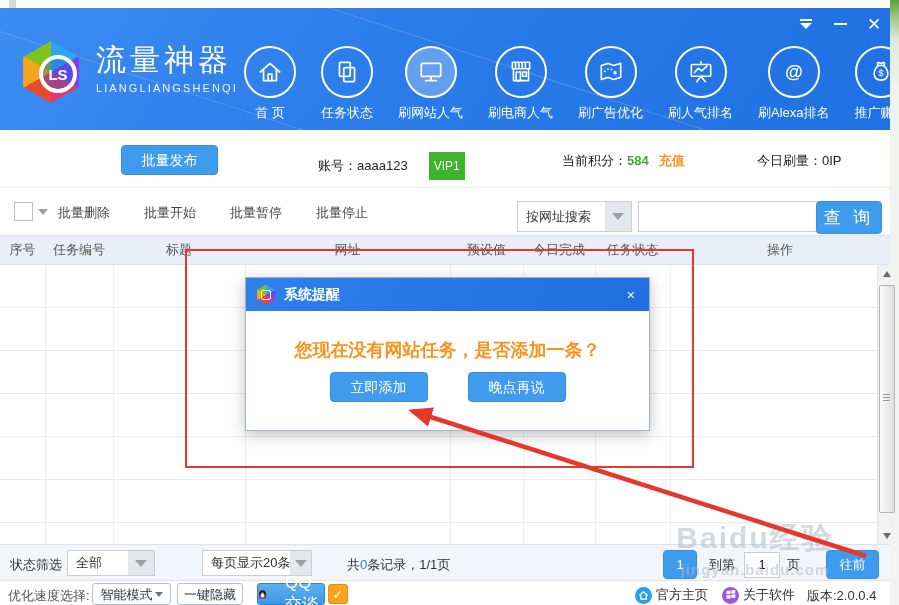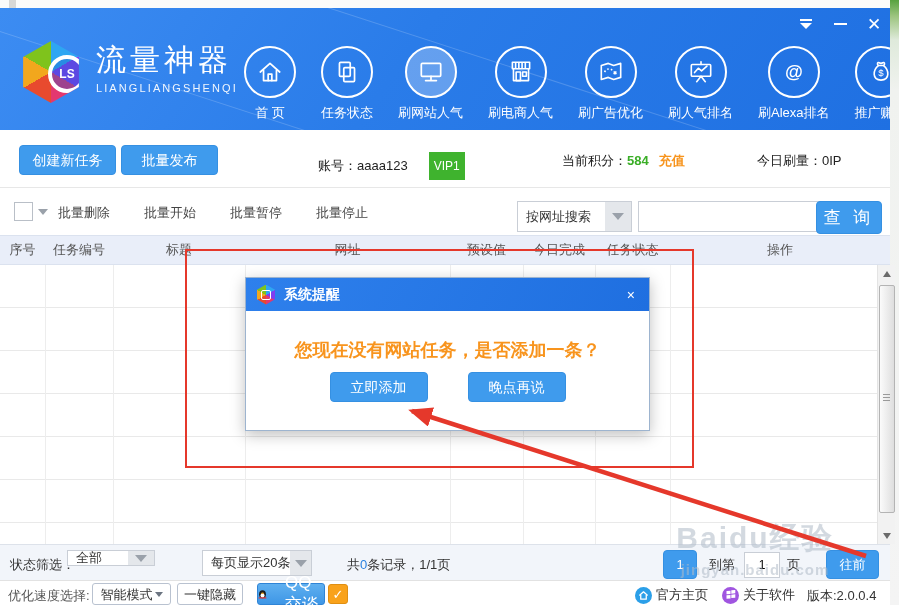--- a/index.html
+++ b/index.html
@@ -23,22 +23,22 @@
   .winctl .btn{width:24px;height:20px;display:flex;align-items:center;justify-content:center;cursor:pointer;color:#fff;}
   .skin-glyph{display:flex;flex-direction:column;align-items:center;gap:2px;}
   .skin-glyph .bar{width:12px;height:2px;background:#fff;}
   .skin-glyph .tri{width:0;height:0;border-left:6px solid transparent;border-right:6px solid transparent;border-top:6px solid #fff;}
   .min-glyph{width:13px;height:2px;background:#fff;}
   .close-glyph{font-size:17px;font-weight:bold;line-height:1;}
   .logo-wrap{position:absolute;left:20px;top:33px;display:flex;align-items:flex-start;}
   .hexlogo{width:62px;height:62px;position:relative;
     background:conic-gradient(from 0deg,#2ea6f2 0 60deg,#7f3ff0 60deg 120deg,#e3386f 120deg 180deg,#e84a2e 180deg 240deg,#f2a71d 240deg 300deg,#7fc31c 300deg 360deg);
     clip-path:polygon(50% 0,95% 26%,95% 74%,50% 100%,5% 74%,5% 26%);}
-  .hexlogo .mono{position:absolute;left:28px;top:14px;width:30px;height:30px;border:4px solid #fff;border-radius:19px;
-    background:rgba(30,90,200,.35);color:#fff;font-weight:bold;font-size:12px;display:flex;align-items:center;justify-content:center;}
+  .hexlogo .mono{position:absolute;left:19px;top:14px;width:30px;height:30px;border:4px solid #fff;border-radius:19px;
+    background:rgba(30,90,200,.35);color:#fff;font-weight:bold;font-size:15px;display:flex;align-items:center;justify-content:center;}
   .logo-text{margin-left:14px;color:#fff;}
   .logo-title{font-size:30px;font-weight:300;letter-spacing:4px;line-height:1.1;margin-top:2px;}
   .logo-sub{font-size:11px;letter-spacing:2.1px;opacity:.92;margin-top:6px;}
   .nav{position:absolute;left:244px;top:38px;display:flex;gap:25px;}
   .nav-item{display:flex;flex-direction:column;align-items:center;cursor:pointer;color:#fff;}
   .nav-circle{width:52px;height:52px;border:2px solid #fff;border-radius:50%;display:flex;align-items:center;justify-content:center;box-sizing:border-box;}
   .nav-item.active .nav-circle{background:rgba(255,255,255,.28);}
   .nav-label{font-size:13px;margin-top:6px;white-space:nowrap;}
   
   .toolbar{position:absolute;left:0;top:122px;width:890px;height:57px;background:#fff;border-bottom:1px solid #e7e7e7;}
@@ -77,21 +77,21 @@
   .sbar .arr.up{top:0;} .sbar .arr.down{bottom:0;}
   .tri-up{width:0;height:0;border-left:4px solid transparent;border-right:4px solid transparent;border-bottom:6px solid #6b6b6b;}
   .tri-down{width:0;height:0;border-left:4px solid transparent;border-right:4px solid transparent;border-top:6px solid #6b6b6b;}
   .sbar .thumb{position:absolute;left:1px;top:20px;width:14px;height:226px;border:1px solid #b4b4b4;border-radius:2px;
     background:linear-gradient(90deg,#fbfbfb,#dedede);cursor:pointer;}
   .sbar .grip{position:absolute;left:3px;top:108px;width:7px;height:8px;
     background:repeating-linear-gradient(180deg,#9a9a9a 0 1px,transparent 1px 3px);}
   
   .statusbar{position:absolute;left:0;top:536px;width:890px;height:36px;background:#f2f5fa;border-top:1px solid #dde2ea;box-sizing:border-box;}
   .sb-label{position:absolute;top:11px;font-size:13px;color:#333;}
-  .filter-sel{left:67px;top:5px;width:88px;height:16px;}
+  .filter-sel{left:67px;top:5px;width:88px;height:26px;}
   .size-sel{left:202px;top:5px;width:110px;height:26px;}
   .rec-count{color:#2b82e0;}
   .page-cur{position:absolute;left:663px;top:5px;width:32px;height:27px;line-height:27px;font-size:13px;}
   .goto-input{position:absolute;left:744px;top:7px;width:30px;height:22px;border:1px solid #c9ced6;text-align:center;font-size:12px;outline:none;}
   .go-btn{position:absolute;left:826px;top:5px;width:51px;height:27px;line-height:27px;font-size:13px;}
   
   .footer{position:absolute;left:0;top:572px;width:890px;height:25px;background:#fff;border-top:1px solid #e2e2e2;}
   .ft-label{position:absolute;left:8px;top:6px;font-size:13px;color:#555;}
   .ft-btn{position:absolute;top:2px;height:22px;line-height:22px;background:#fff;border:1px solid #b9c2d0;border-radius:3px;
     text-align:center;font-size:13px;color:#333;cursor:pointer;box-sizing:border-box;}
@@ -242,21 +242,20 @@
               <path d="M10.5 7 C5.5 11 4.5 20.5 13 20.5 C21.5 20.5 20.5 11 15.5 7 Z"></path>
               <text x="13" y="16.8" text-anchor="middle" font-size="9" fill="#fff" stroke="none">$</text>
             </svg>
           </div>
         <div class="nav-label">推广赚钱</div>
       </div>
     </div>
   </div>
 
   <div class="toolbar">
-    <div class="btn-blue tb-btn" style="left:19px;">创建新任务</div>
     <div class="btn-blue tb-btn" style="left:121px;">批量发布</div>
     <div class="acct" style="left:318px;">
       <span>账号：</span><span>aaaa123</span><span class="badge-vip">VIP1</span>
     </div>
     <div class="acct" style="left:562px;">
       <span>当前积分：</span><span class="points-val">584</span><span class="recharge">充值</span>
     </div>
     <div class="acct" style="left:757px;">
       <span>今日刷量：</span><span>0IP</span>
     </div>

